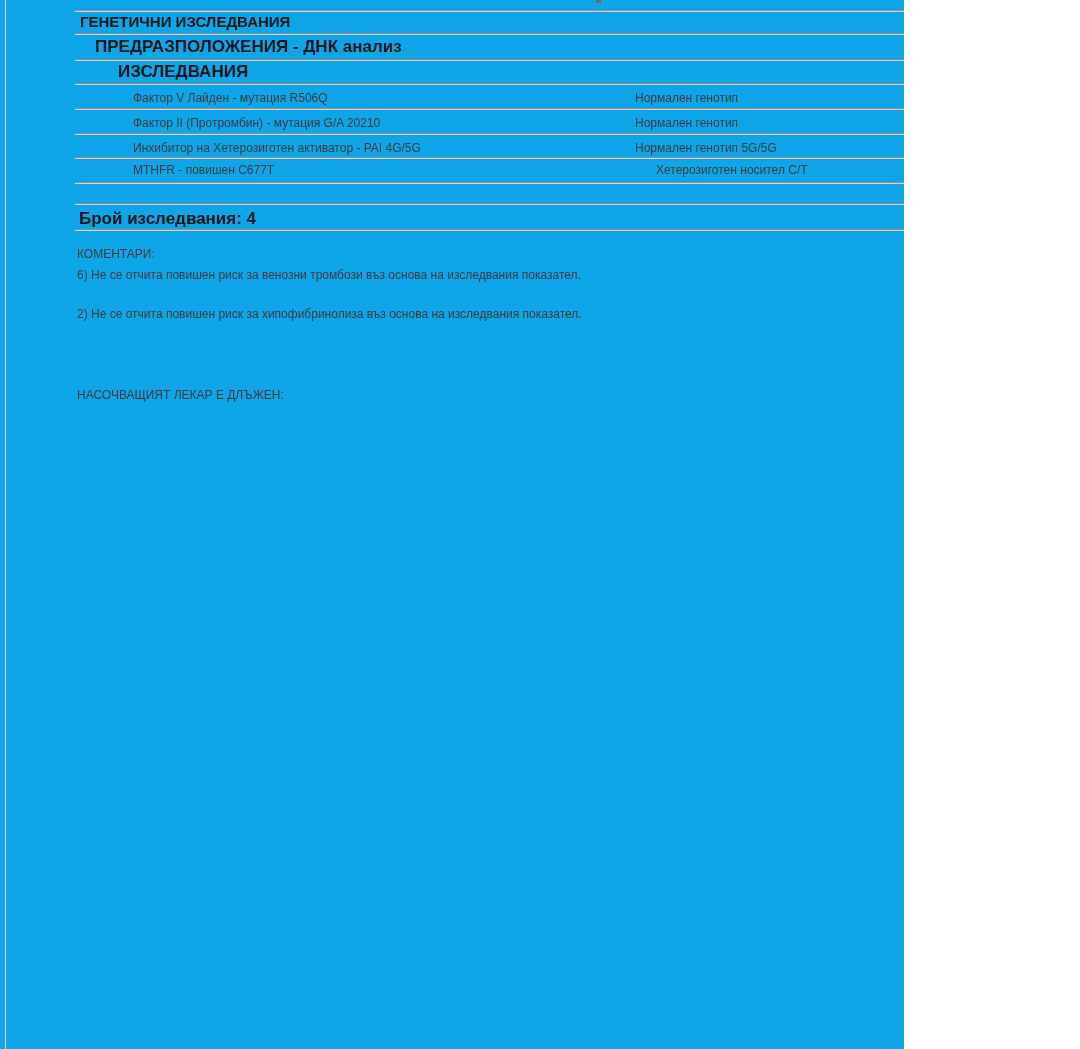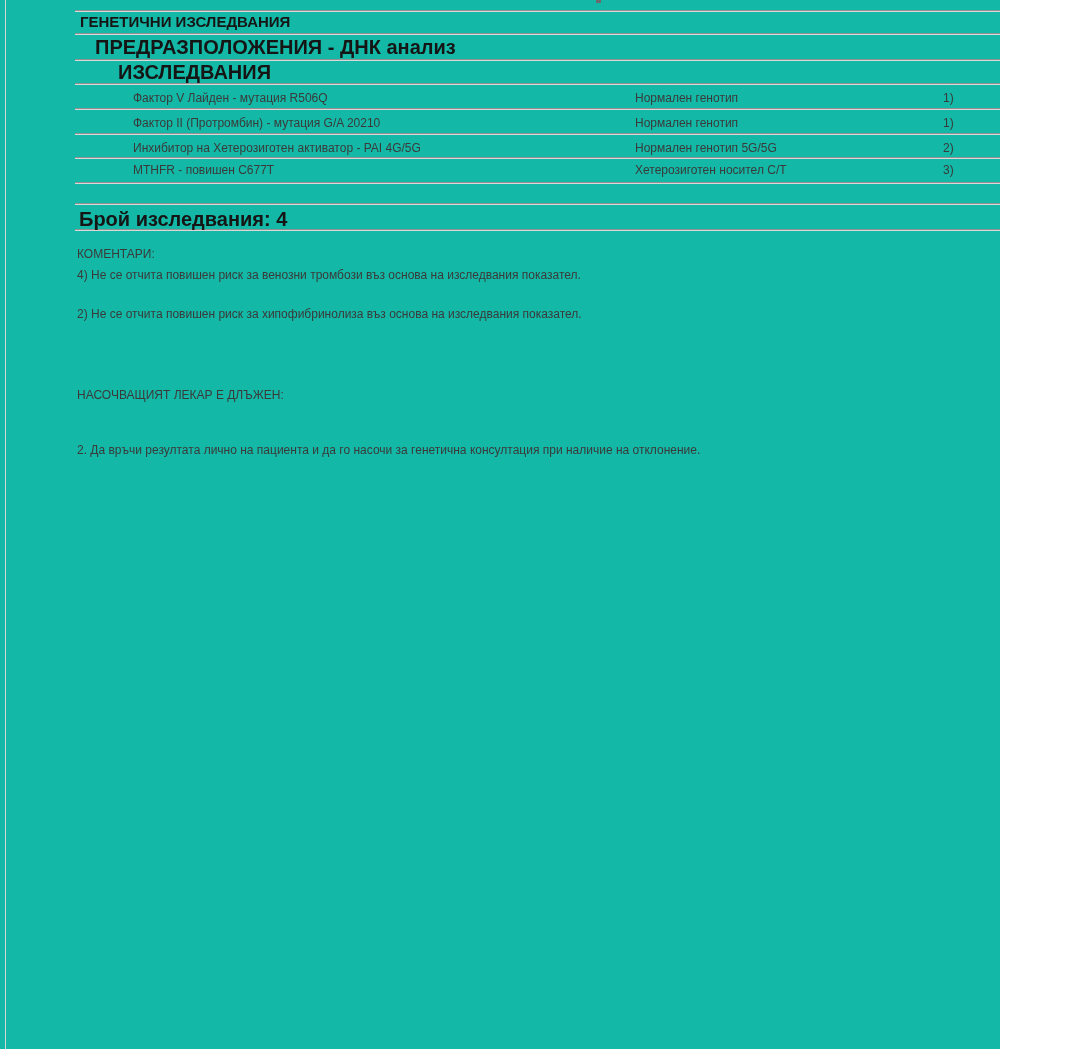--- a/index.html
+++ b/index.html
@@ -3,23 +3,23 @@
 <meta charset="utf-8">
 <style>
   html, body {
     margin: 0;
     padding: 0;
     background: #ffffff;
     font-family: "Liberation Sans", sans-serif;
   }
   .page {
     position: relative;
-    width: 1000px;
+    width: 904px;
     height: 1049px;
-    background: #14b8a6;
+    background: #0ea5e9;
     overflow: hidden;
   }
   
   .left-rule {
     position: absolute;
     left: 5px;
     top: 0;
     width: 1px;
     height: 100%;
     background: #d6d6d6;
@@ -49,21 +49,21 @@
     color: #3a3a3a;
   }
   .b {
     font-weight: bold;
     color: #151515;
     font-size: 15px;
   }
   .b2 {
     font-weight: bold;
     color: #151515;
-    font-size: 20px;
+    font-size: 17px;
   }
 </style>
 </head>
 <body>
 
 <div class="page">
 
   <div class="left-rule"></div>
   <div class="top-remnant"></div>
 
@@ -95,26 +95,25 @@
   </div>
 
   <div>
     <span class="t" style="top:140px;left:133px">Инхибитор на Хетерозиготен активатор - PAI 4G/5G</span>
     <span class="t" style="top:140px;left:635px">Нормален генотип 5G/5G</span>
     <span class="t" style="top:140px;left:943px">2)</span>
   </div>
 
   <div>
     <span class="t" style="top:162px;left:133px">MTHFR - повишен C677T</span>
-    <span class="t" style="top:162px;left:635px">Хетерозиготен носител C/T</span>
+    <span class="t" style="top:162px;left:656px">Хетерозиготен носител C/T</span>
     <span class="t" style="top:162px;left:943px">3)</span>
   </div>
 
   <div class="t b2" style="top:211px;left:79px">Брой изследвания: 4</div>
 
   <div class="t" style="top:246px;left:77px">КОМЕНТАРИ:</div>
-  <div class="t" style="top:267px;left:77px">4) Не се отчита повишен риск за венозни тромбози въз основа на изследвания показател.</div>
+  <div class="t" style="top:267px;left:77px">6) Не се отчита повишен риск за венозни тромбози въз основа на изследвания показател.</div>
   <div class="t" style="top:306px;left:77px">2) Не се отчита повишен риск за хипофибринолиза въз основа на изследвания показател.</div>
 
   <div class="t" style="top:387px;left:77px">НАСОЧВАЩИЯТ ЛЕКАР Е ДЛЪЖЕН:</div>
-  <div class="t" style="top:442px;left:77px">2. Да връчи резултата лично на пациента и да го насочи за генетична консултация при наличие на отклонение.</div>
 
 </div>
 
 </body></html>

